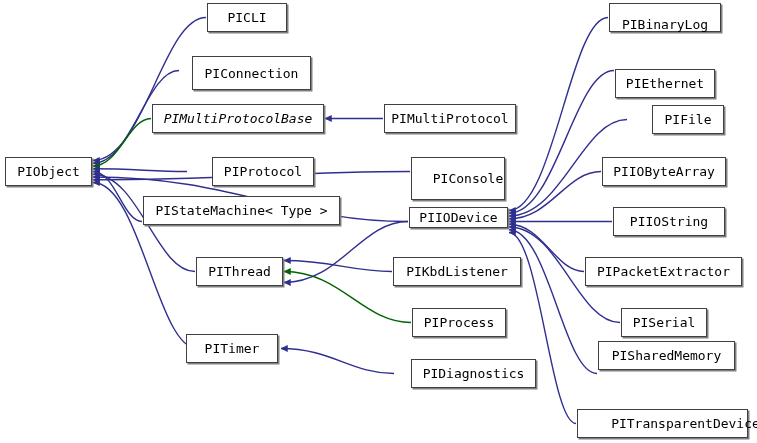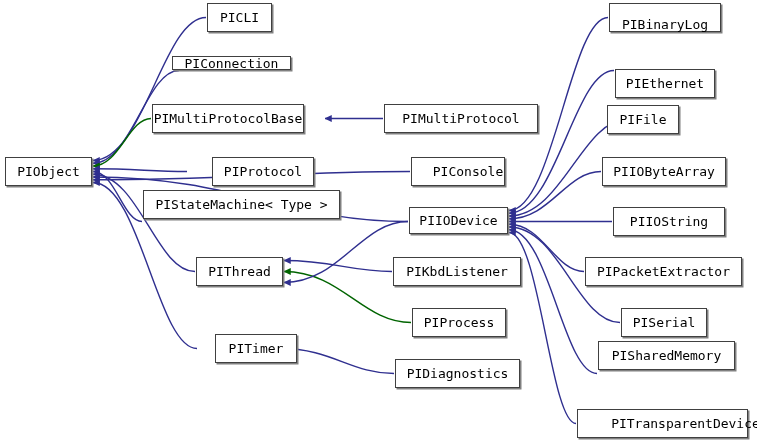--- a/index.html
+++ b/index.html
@@ -81,66 +81,66 @@
         <path d="M 509 227 C 558.95 227, 577.8199999999999 322.5, 620 322.5" fill="none" stroke="#2f2f8f" stroke-width="1.4" marker-start="url(#arrow-blue)"></path>
         <path d="M 509 229.75 C 548.6 229.75, 563.56 373.5, 597 373.5" fill="none" stroke="#2f2f8f" stroke-width="1.4" marker-start="url(#arrow-blue)"></path>
         <path d="M 509 232.5 C 539.15 232.5, 550.54 423.5, 576 423.5" fill="none" stroke="#2f2f8f" stroke-width="1.4" marker-start="url(#arrow-blue)"></path>
       </g>
   </svg>
 
   <div id="nodes-group">
       <div class="node" style="left: 5px; top: 157px; width: 87px; height: 29px;">
         <span class="node-label">PIObject</span>
       </div>
-      <div class="node" style="left: 207px; top: 3px; width: 65px; height: 29px;">
+      <div class="node" style="left: 207px; top: 3px; width: 80px; height: 29px;">
         <span class="node-label">PICLI</span>
       </div>
-      <div class="node" style="left: 172px; top: 56px; width: 119px; height: 14px;">
+      <div class="node" style="left: 192px; top: 56px; width: 119px; height: 34px;">
         <span class="node-label">PIConnection</span>
       </div>
-      <div class="node" style="left: 152px; top: 104px; width: 152px; height: 29px;">
+      <div class="node" style="left: 152px; top: 104px; width: 172px; height: 29px; font-style: italic;">
         <span class="node-label">PIMultiProtocolBase</span>
       </div>
       <div class="node" style="left: 188px; top: 157px; width: 102px; height: 29px; margin-left: 24px;">
         <span class="node-label">PIProtocol</span>
       </div>
-      <div class="node" style="left: 143px; top: 190px; width: 197px; height: 29px;">
+      <div class="node" style="left: 143px; top: 196px; width: 197px; height: 29px;">
         <span class="node-label">PIStateMachine&lt; Type &gt;</span>
       </div>
       <div class="node" style="left: 196px; top: 257px; width: 87px; height: 29px;">
         <span class="node-label">PIThread</span>
       </div>
-      <div class="node" style="left: 215px; top: 334px; width: 82px; height: 29px;">
+      <div class="node" style="left: 186px; top: 334px; width: 92px; height: 29px;">
         <span class="node-label">PITimer</span>
       </div>
-      <div class="node" style="left: 384px; top: 104px; width: 154px; height: 29px;">
+      <div class="node" style="left: 384px; top: 104px; width: 132px; height: 29px;">
         <span class="node-label">PIMultiProtocol</span>
       </div>
-      <div class="node" style="left: 411px; top: 157px; width: 94px; height: 29px; padding-left: 20px;">
+      <div class="node" style="left: 411px; top: 157px; width: 94px; height: 43px; padding-left: 20px;">
         <span class="node-label">PIConsole</span>
       </div>
-      <div class="node" style="left: 409px; top: 207px; width: 99px; height: 27px;">
+      <div class="node" style="left: 409px; top: 207px; width: 99px; height: 21px;">
         <span class="node-label">PIIODevice</span>
       </div>
       <div class="node" style="left: 393px; top: 257px; width: 128px; height: 29px;">
         <span class="node-label">PIKbdListener</span>
       </div>
       <div class="node" style="left: 412px; top: 308px; width: 94px; height: 29px;">
         <span class="node-label">PIProcess</span>
       </div>
-      <div class="node" style="left: 395px; top: 359px; width: 125px; height: 29px;">
+      <div class="node" style="left: 411px; top: 359px; width: 125px; height: 29px;">
         <span class="node-label">PIDiagnostics</span>
       </div>
       <div class="node" style="left: 609px; top: 3px; width: 112px; height: 29px; align-items: flex-end;">
         <span class="node-label">PIBinaryLog</span>
       </div>
       <div class="node" style="left: 615px; top: 56px; width: 100px; height: 29px; margin-top: 13px;">
         <span class="node-label">PIEthernet</span>
       </div>
-      <div class="node" style="left: 607px; top: 105px; width: 72px; height: 29px;">
+      <div class="node" style="left: 652px; top: 105px; width: 72px; height: 29px;">
         <span class="node-label">PIFile</span>
       </div>
       <div class="node" style="left: 602px; top: 157px; width: 124px; height: 29px;">
         <span class="node-label">PIIOByteArray</span>
       </div>
       <div class="node" style="left: 613px; top: 207px; width: 112px; height: 29px;">
         <span class="node-label">PIIOString</span>
       </div>
       <div class="node" style="left: 585px; top: 257px; width: 157px; height: 29px;">
         <span class="node-label">PIPacketExtractor</span>

